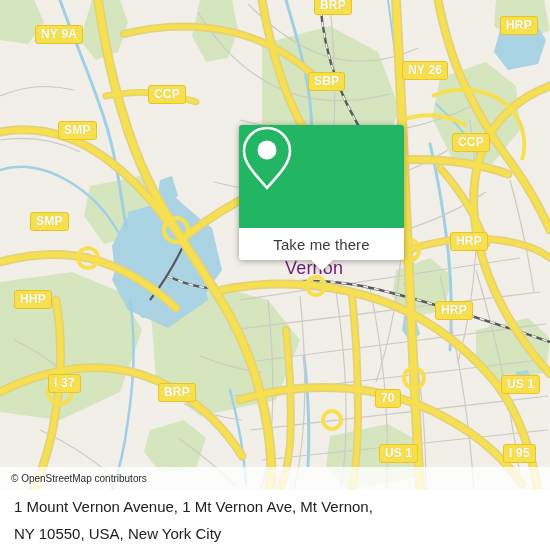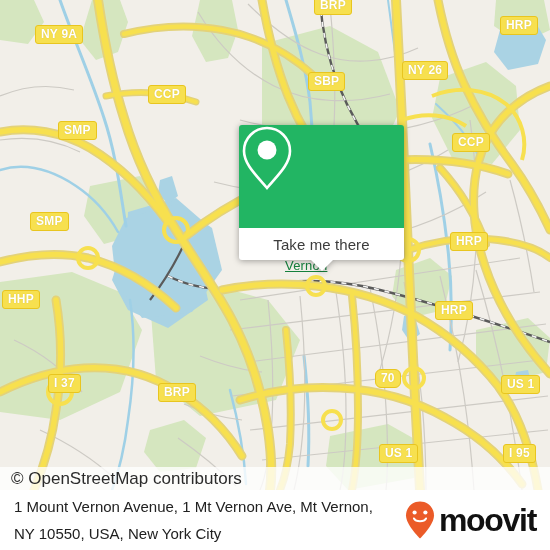--- a/index.html
+++ b/index.html
@@ -29,25 +29,24 @@
     line-height:14px;
     padding:1px 5px 2px 5px;
     white-space:nowrap;
     letter-spacing:0.2px;
     text-shadow:0 0 1px rgba(120,100,0,.35);
     box-sizing:border-box;
   }
 
   .placelabel{
     position:absolute;
-    color:#15803d;
-    font-size:13px;
+    color:#701a75;
+    font-size:18px;
     letter-spacing:.2px;
     white-space:nowrap;
-    text-decoration:underline;
   }
 
   
   #popup{
     position:absolute;
     left:192px;top:125px;width:165px;
     filter:drop-shadow(0 1px 3px rgba(0,0,0,.35));
     margin-left:47px;
   }
   #popup-head{
@@ -75,21 +74,21 @@
     border-top:11px solid #ffffff;
   }
 
   
   #attrib{
     position:absolute;left:0;top:467px;width:550px;height:23px;
     background:rgba(255,255,255,.78);
     display:flex;align-items:center;
     box-sizing:border-box;padding-left:11px;
   }
-  #attrib span{color:#2b2b2b;font-size:17px;}
+  #attrib span{color:#2b2b2b;font-size:10px;}
 
   
   #footer{
     position:absolute;left:0;top:490px;width:550px;height:60px;
     background:#ffffff;
     display:flex;align-items:center;justify-content:space-between;
     box-sizing:border-box;padding:0 14px 0 14px;
   }
   #addr{
     color:#212121;font-size:15px;line-height:27px;
@@ -263,31 +262,31 @@
         <circle cx="332" cy="420" r="9"></circle>
         <path d="M432 96 C458 86 486 88 506 104 C522 118 528 140 522 160"></path>
         <path d="M402 120 C424 112 448 114 466 126"></path>
       </g>
     </svg>
 
     <div class="shield" style="left:35px;top:25px;text-align:center;">NY 9A</div>
     <div class="shield" style="left:148px;top:85px;">CCP</div>
     <div class="shield" style="left:58px;top:121px;">SMP</div>
     <div class="shield" style="left:30px;top:212px;">SMP</div>
-    <div class="shield" style="left:2px;top:290px;">HHP</div>
+    <div class="shield" style="left:14px;top:290px;">HHP</div>
     <div class="shield" style="left:48px;top:374px;">I 37</div>
     <div class="shield" style="left:158px;top:383px;">BRP</div>
     <div class="shield" style="left:314px;top:-4px;">BRP</div>
     <div class="shield" style="left:308px;top:72px;">SBP</div>
     <div class="shield" style="left:402px;top:61px;">NY 26</div>
     <div class="shield" style="left:500px;top:16px;">HRP</div>
     <div class="shield" style="left:452px;top:133px;">CCP</div>
     <div class="shield" style="left:450px;top:232px;">HRP</div>
     <div class="shield" style="left:435px;top:301px;">HRP</div>
-    <div class="shield" style="left:375px;top:369px;border-radius:6px;">70</div>
+    <div class="shield" style="left:375px;top:389px;">70</div>
     <div class="shield" style="left:501px;top:375px;">US 1</div>
     <div class="shield" style="left:379px;top:444px;">US 1</div>
     <div class="shield" style="left:503px;top:444px;">I 95</div>
 
     <div class="placelabel" style="left:285px;top:258px;">Vernon</div>
 
     <div id="popup">
       <div id="popup-head">
         <svg width="56" height="66" viewBox="0 0 56 66">
           <path d="M28 3 C15.3 3 5 13.3 5 26 C5 39 17 50 28 63 C39 50 51 39 51 26 C51 13.3 40.7 3 28 3 Z" fill="none" stroke="#ffffff" stroke-width="2.6"></path>
@@ -300,24 +299,15 @@
       <div id="popup-tail"></div>
     </div>
 
     <div id="attrib">
       <span>© OpenStreetMap contributors</span>
     </div>
   </div>
 
   <div id="footer">
     <div id="addr">1 Mount Vernon Avenue, 1 Mt Vernon Ave, Mt Vernon, NY 10550, USA, New York City</div>
-    <div id="logo">
-      <svg width="30" height="38" viewBox="0 0 30 38">
-        <path d="M15 0.5 C7.2 0.5 1 6.7 1 14.5 C1 24 15 37.5 15 37.5 C15 37.5 29 24 29 14.5 C29 6.7 22.8 0.5 15 0.5 Z" fill="#eb5b28"></path>
-        <circle cx="9.6" cy="11.5" r="2.1" fill="#ffffff"></circle>
-        <circle cx="20.4" cy="11.5" r="2.1" fill="#ffffff"></circle>
-        <path d="M9 17.5 C11 21.2 19 21.2 21 17.5" stroke="#ffffff" stroke-width="2.1" fill="none" stroke-linecap="round"></path>
-      </svg>
-      <span class="word">moovit</span>
-    </div>
   </div>
 
 </div>
 
 </body></html>

